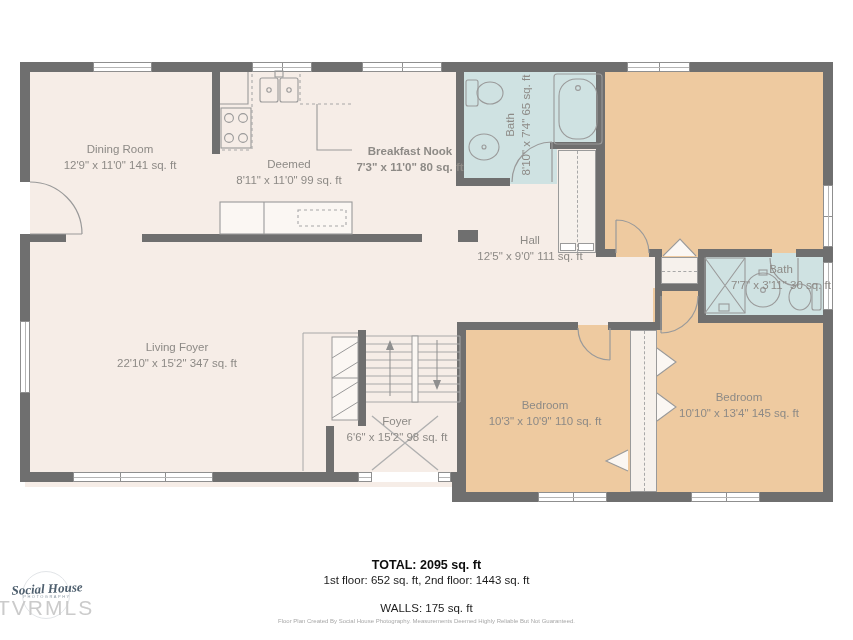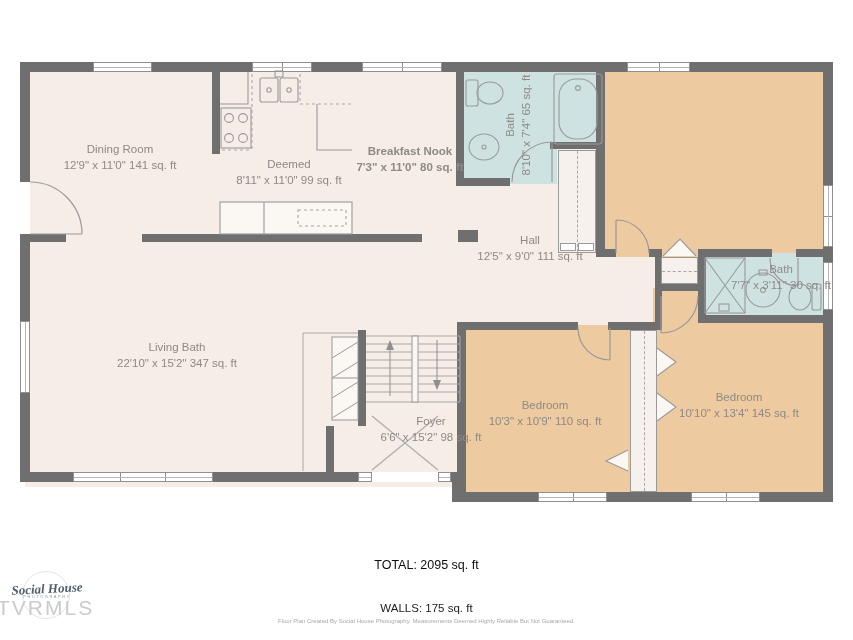--- a/index.html
+++ b/index.html
@@ -15,21 +15,21 @@
   .tickh{position:absolute;left:0;right:0;height:1px;background:#8f8f8f;}
   .closet{position:absolute;background:#f6f1ec;border:1px solid #9a9a9a;box-sizing:border-box;}
   .dashv{position:absolute;top:0;bottom:0;left:50%;border-left:1px dashed #a8a8a8;}
   .dashh{position:absolute;left:0;right:0;top:50%;border-top:1px dashed #a8a8a8;}
   .panel{position:absolute;background:#fff;border:1px solid #9a9a9a;box-sizing:border-box;}
   .room-label{position:absolute;z-index:6;color:#8d8a86;font-size:11.5px;line-height:16px;
               text-align:center;white-space:nowrap;transform:translate(-50%,-50%);}
   .room-label.rot{transform:translate(-50%,-50%) rotate(-90deg);}
   svg.overlay{position:absolute;left:0;top:0;z-index:5;pointer-events:none;}
   .footer-line{position:absolute;left:0;right:0;text-align:center;color:#1c1c1c;font-size:11.5px;z-index:6;}
-  .footer-total{font-weight:normal;font-size:12.5px;color:#0d0d0d;}
+  .footer-total{font-weight:bold;font-size:12.5px;color:#0d0d0d;}
   .footer-credit{font-size:6px;color:#a8a8a8;}
   .logo-circle{position:absolute;left:22px;top:571px;width:46px;height:46px;border:1px solid #e2e5e8;
                border-radius:50%;z-index:6;}
   .logo-script{position:absolute;left:4px;top:581px;width:86px;text-align:center;z-index:7;
                font-family:"Liberation Serif",serif;font-style:italic;font-weight:bold;
                font-size:13px;color:#4e5f6e;transform:rotate(-3deg);}
   .logo-sub{position:absolute;left:14px;top:594px;width:66px;text-align:center;z-index:7;
             font-size:4px;letter-spacing:1.5px;color:#8a97a3;}
   .watermark{position:absolute;left:-3px;top:596px;z-index:6;font-size:21px;color:#cbcbcb;
              letter-spacing:2px;}
@@ -208,37 +208,38 @@
   </div>
   <div class="room-label" style="left:530px;top:248px;">
     <div>Hall</div>
     <div>12'5" x 9'0" 111 sq. ft</div>
   </div>
   <div class="room-label" style="left:781px;top:277px;">
     <div>Bath</div>
     <div>7'7" x 3'11" 30 sq. ft</div>
   </div>
   <div class="room-label" style="left:177px;top:355px;">
-    <div>Living Bath</div>
+    <div>Living Foyer</div>
     <div>22'10" x 15'2" 347 sq. ft</div>
   </div>
-  <div class="room-label" style="left:431px;top:429px;">
+  <div class="room-label" style="left:397px;top:429px;">
     <div>Foyer</div>
     <div>6'6" x 15'2" 98 sq. ft</div>
   </div>
   <div class="room-label" style="left:545px;top:413px;">
     <div>Bedroom</div>
     <div>10'3" x 10'9" 110 sq. ft</div>
   </div>
   <div class="room-label" style="left:739px;top:405px;">
     <div>Bedroom</div>
     <div>10'10" x 13'4" 145 sq. ft</div>
   </div>
 
   <div class="footer-line footer-total" style="top:558px;">TOTAL: 2095 sq. ft</div>
+  <div class="footer-line" style="top:574px;">1st floor: 652 sq. ft, 2nd floor: 1443 sq. ft</div>
   <div class="footer-line" style="top:602px;">WALLS: 175 sq. ft</div>
   <div class="footer-line footer-credit" style="top:618px;">Floor Plan Created By Social House Photography. Measurements Deemed Highly Reliable But Not Guaranteed.</div>
 
   <div class="logo-circle"></div>
   <div class="logo-script">Social House</div>
   <div class="logo-sub">PHOTOGRAPHY</div>
   <div class="watermark">TVRMLS</div>
 
 </div>
 

